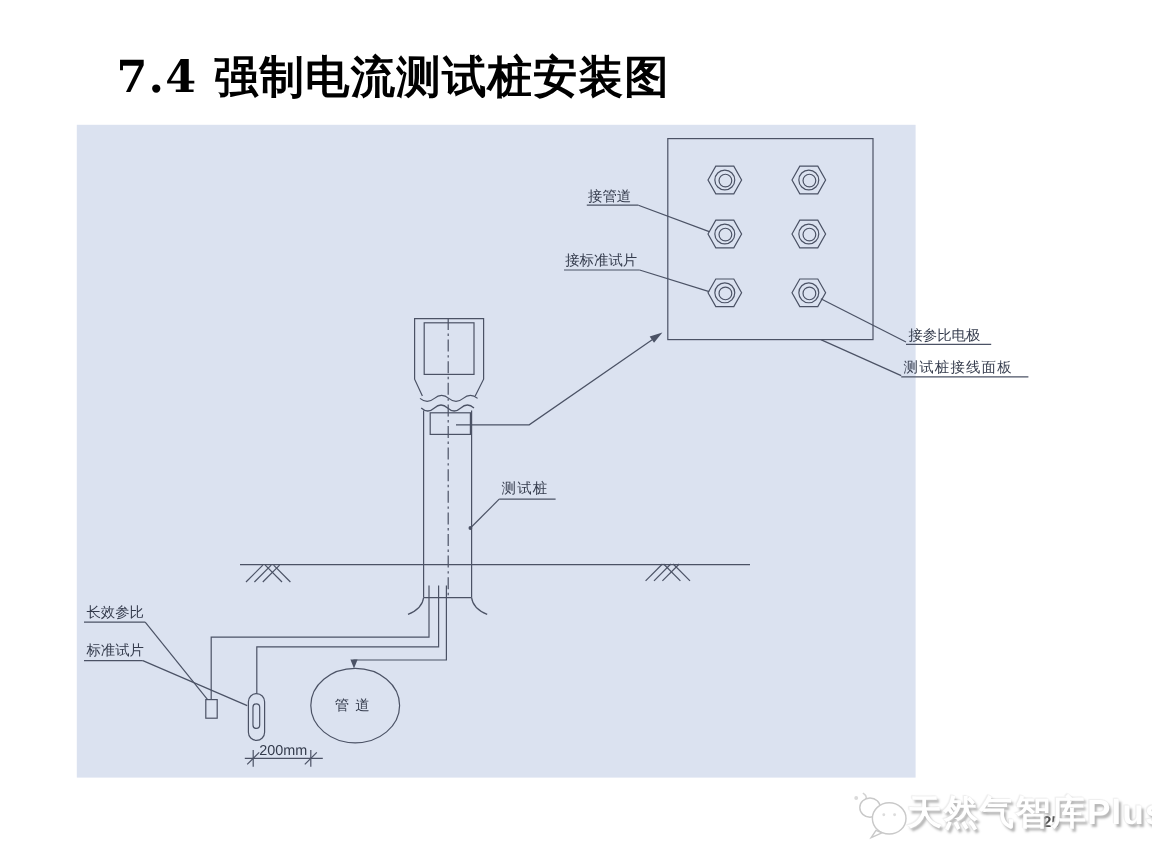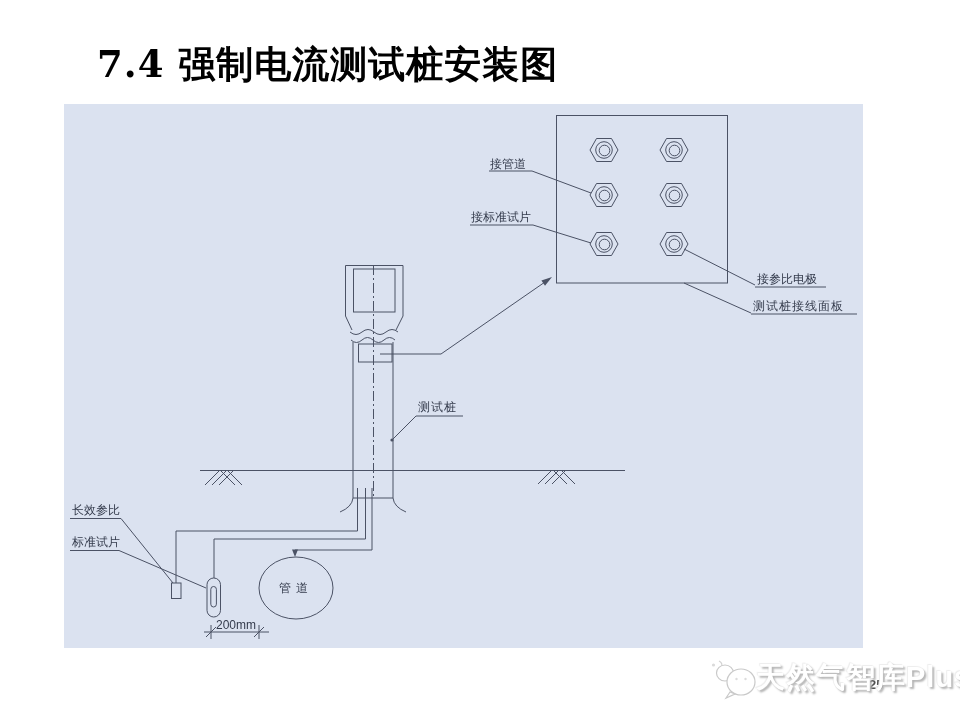--- a/index.html
+++ b/index.html
@@ -12,21 +12,21 @@
     position:relative;width:960px;height:720px;background:#ffffff;
     font-family:"Liberation Sans",sans-serif;overflow:hidden;
   }
   .title{
     position:absolute;left:97px;top:40px;width:820px;
     font-family:"DejaVu Serif","Liberation Serif",serif;
     font-weight:bold;font-size:37px;color:#000;letter-spacing:1px;
     white-space:nowrap;
   }
   .diagram{
-    position:absolute;left:64px;top:104px;width:799px;height:544px;
+    position:absolute;left:64px;top:104px;width:699px;height:544px;
     background:var(--diagram-bg);
   }
   .diagram svg{display:block;width:799px;height:544px;}
   .dwg{stroke:var(--line-color);stroke-width:1;fill:none;}
   .dwg-fill{fill:var(--line-color);stroke:none;}
   .lbl{
     fill:var(--label-color);stroke:none;
     font-family:"Liberation Sans",sans-serif;font-size:12px;
   }
   .page-num{

